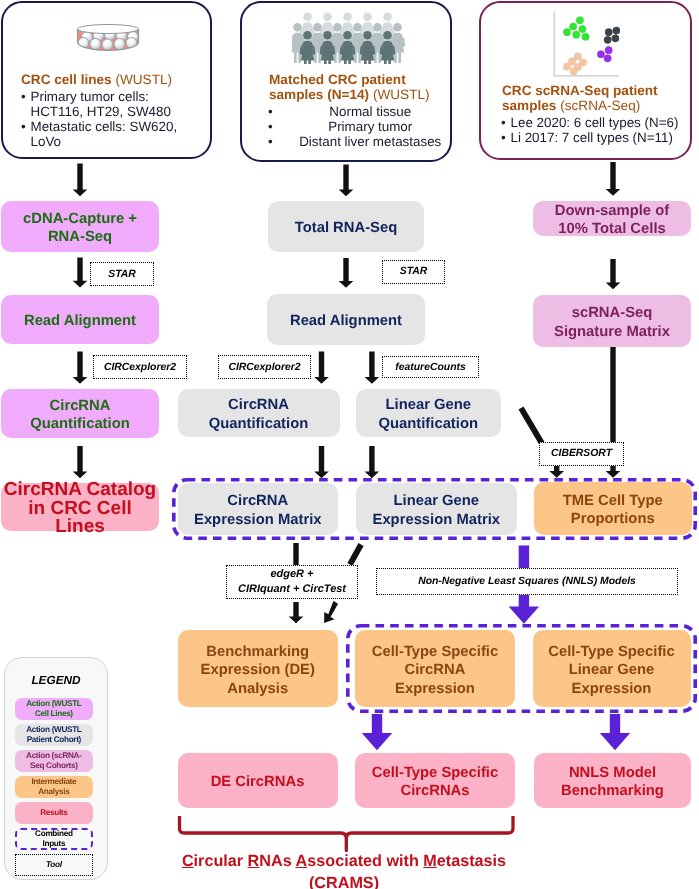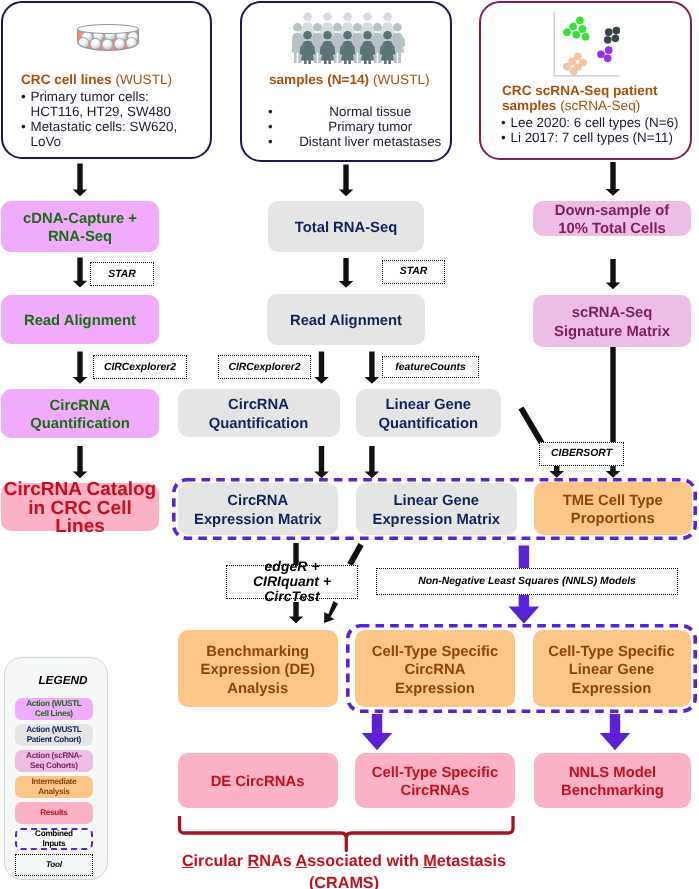--- a/index.html
+++ b/index.html
@@ -125,20 +125,21 @@
         <use href="#person" x="14" y="37"></use>
             <use href="#person" x="54" y="37"></use>
         <use href="#person" x="94" y="37"></use>
             <use href="#person" x="134" y="37"></use>
         <use href="#person" x="174" y="37"></use>
       </g>
     </svg>
   </div>
   <div class="abs ihead" style="left:27px;top:69px;width:200px;">
 <div>
+          <div><span style="font-weight: bold;">Matched CRC patient</span></div>
           <div><span style="font-weight: bold;">samples (N=14)</span><span style="font-weight: normal;"> (WUSTL)</span></div>
         </div>
   </div>
   <div class="abs ibul" style="left:26px;top:101px;width:195px;text-align:center;">
     <div>
           <div class="bul">
             <div class="bul-first">Normal tissue</div>
           </div>
           <div class="bul">
             <div class="bul-first">Primary tumor</div>
@@ -327,21 +328,21 @@
         <div>Benchmarking</div>
       </div>
     </div>
 
 <div class="abs tool" style="left:90px;top:262px;width:64px;height:24px;font-size:10.4px;">STAR</div>
 <div class="abs tool" style="left:382px;top:259.5px;width:63px;height:24px;font-size:10.4px;">STAR</div>
 <div class="abs tool" style="left:93px;top:355px;width:94px;height:24px;font-size:10.4px;">CIRCexplorer2</div>
 <div class="abs tool" style="left:218px;top:355px;width:93px;height:24px;font-size:10.4px;">CIRCexplorer2</div>
 <div class="abs tool" style="left:382px;top:356px;width:97px;height:22px;font-size:10.4px;">featureCounts</div>
 <div class="abs tool" style="left:539px;top:441.5px;width:85px;height:24px;font-size:10.4px;">CIBERSORT</div>
-<div class="abs tool" style="left:226px;top:564.5px;width:132px;height:34px;font-size:14px;line-height:15px;">
+<div class="abs tool" style="left:226px;top:564.5px;width:132px;height:34px;font-size:11px;line-height:15px;">
       <div>
         <div>edgeR +</div>
         <div>CIRIquant + CircTest</div>
       </div>
     </div>
 <div class="abs tool" style="left:376px;top:568px;width:302px;height:27px;font-size:10.4px;">Non-Negative Least Squares (NNLS) Models</div>
 
 <svg class="ov" viewBox="0 0 699 889">
   <g fill="#111">
     <path d="M77.3 163.5 h5.4 v26 h4.6 l-7.3 6.8 -7.3 -6.8 h4.6 z"></path>
@@ -375,21 +376,21 @@
   <g fill="#5b21d6">
     <path d="M518.7 545.5 h10.4 v61 h10 l-15.2 17.2 -15.2 -17.2 h10 z"></path>
     <path d="M371.8 714 h10.4 v19 h10 l-15.2 17.2 -15.2 -17.2 h10 z"></path>
     <path d="M609.8 714 h10.4 v19 h10 l-15.2 17.2 -15.2 -17.2 h10 z"></path>
   </g>
 
   <path fill="none" stroke="#a5141f" stroke-width="3.3" stroke-linecap="butt" stroke-linejoin="round" d="M179.5 816 L179.5 828.5 Q179.5 833 184.5 833 L341 833 Q346.3 833 346.3 838.5 L346.3 850.5 L346.3 838.5 Q346.3 833 351.6 833 L508 833 Q513 833 513 828.5 L513 816"></path>
 </svg>
 
 <div class="abs legendbox" style="left:4px;top:657px;width:104px;height:223px;"></div>
-<div class="abs" style="left:4px;top:673px;width:104px;text-align:center;font-size:11.8px;font-weight:bold;font-style:italic;color:#000;z-index:7;margin-left:7px;">LEGEND</div>
+<div class="abs" style="left:4px;top:673px;width:104px;text-align:center;font-size:11.8px;font-weight:bold;font-style:italic;color:#000;z-index:7;">LEGEND</div>
 <div class="abs lgitem green" style="left:14.6px;top:698px;width:78.5px;height:22px;">
       <div>
         <div>Action (WUSTL</div>
         <div>Cell Lines)</div>
       </div>
     </div>
 <div class="abs lgitem blue" style="left:14.6px;top:724px;width:78.5px;height:22px;">
       <div>
         <div>Action (WUSTL</div>
         <div>Patient Cohort)</div>

